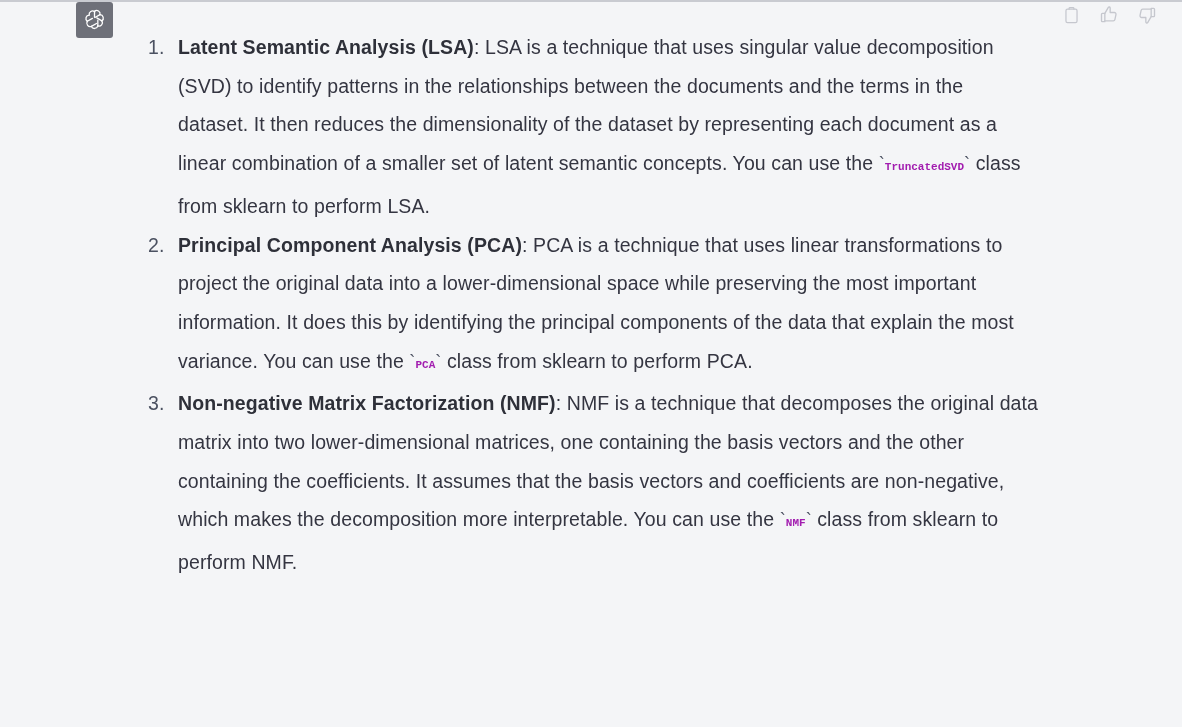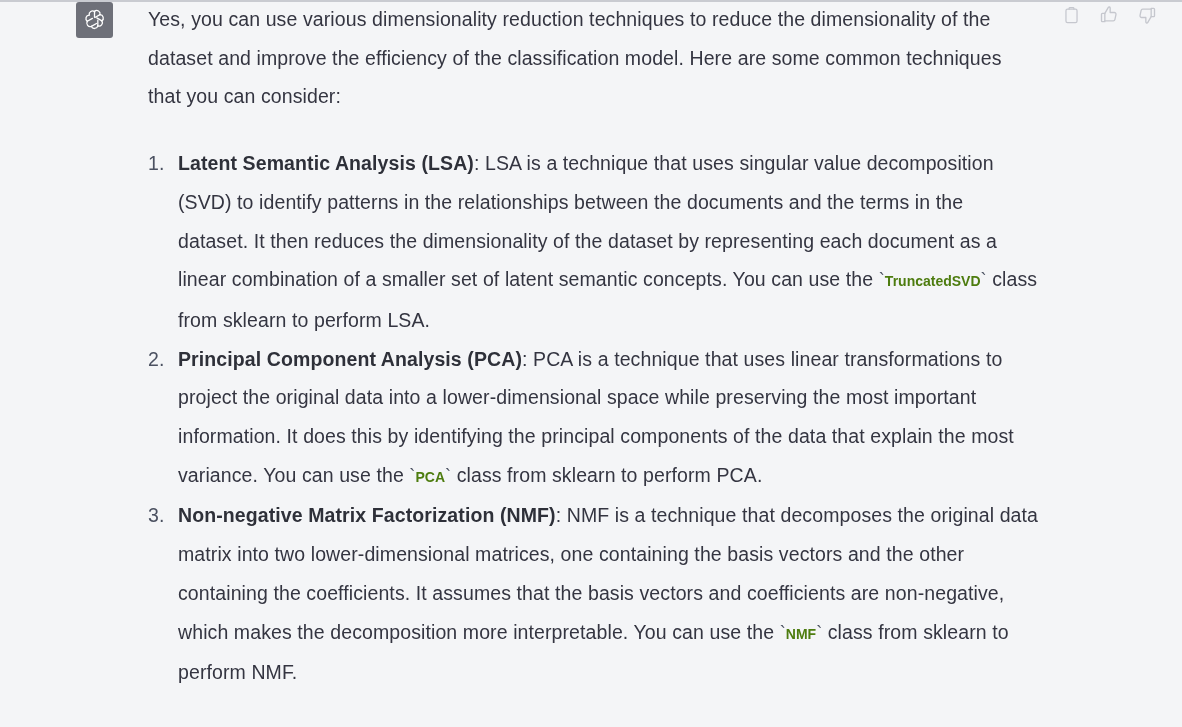--- a/index.html
+++ b/index.html
@@ -112,24 +112,24 @@
     color: #4B5161;
     font-size: 19.5px;
     line-height: 38.7px;
   }
   .li-term {
     font-weight: bold;
     color: #2E3039;
     text-align: center;
   }
   code.inline {
-    font-family: Liberation Sans, sans-serif;
+    font-family: Liberation Mono, monospace;
     font-weight: bold;
-    font-size: 14px;
-    color: #4d7c0f;
+    font-size: 11px;
+    color: #a21caf;
     letter-spacing: 0;
   }
   .tick {
     font-family: "Liberation Sans", sans-serif;
     color: #4B5161;
     font-size: 18px;
   }
 </style>
 </head>
 <body>
@@ -182,21 +182,20 @@
         <svg width="20" height="20" viewBox="0 0 24 24" fill="none" stroke="currentColor" stroke-width="1.6" stroke-linecap="round" stroke-linejoin="round">
           <path d="M17 14V4h3a1 1 0 0 1 1 1v8a1 1 0 0 1-1 1h-3z"></path>
           <path d="M17 14l-4.2 7.1a1.2 1.2 0 0 1-2.2-.6V15h-5a2 2 0 0 1-1.95-2.45l1.3-6A2 2 0 0 1 7 5h10"></path>
         </svg>
       </span>
     </button>
   </div>
 
   <div class="content">
 
-    <p class="intro-p">Yes, you can use various dimensionality reduction techniques to reduce the dimensionality of the dataset and improve the efficiency of the classification model. Here are some common techniques that you can consider:</p>
 
     <ol class="tech-list">
 
       <li>
         <span class="li-term">Latent Semantic Analysis (LSA)</span><span>: </span><span>LSA is a technique that uses singular value decomposition (SVD) to identify patterns in the relationships between the documents and the terms in the dataset. It then reduces the dimensionality of the dataset by representing each document as a linear combination of a smaller set of latent semantic concepts. You can use the </span><span class="tick">`</span><code class="inline">TruncatedSVD</code><span class="tick">`</span><span> class from sklearn to perform LSA.</span>
       </li>
 
       <li>
         <span class="li-term">Principal Component Analysis (PCA)</span><span>: </span><span>PCA is a technique that uses linear transformations to project the original data into a lower-dimensional space while preserving the most important information. It does this by identifying the principal components of the data that explain the most variance. You can use the </span><span class="tick">`</span><code class="inline">PCA</code><span class="tick">`</span><span> class from sklearn to perform PCA.</span>
       </li>

